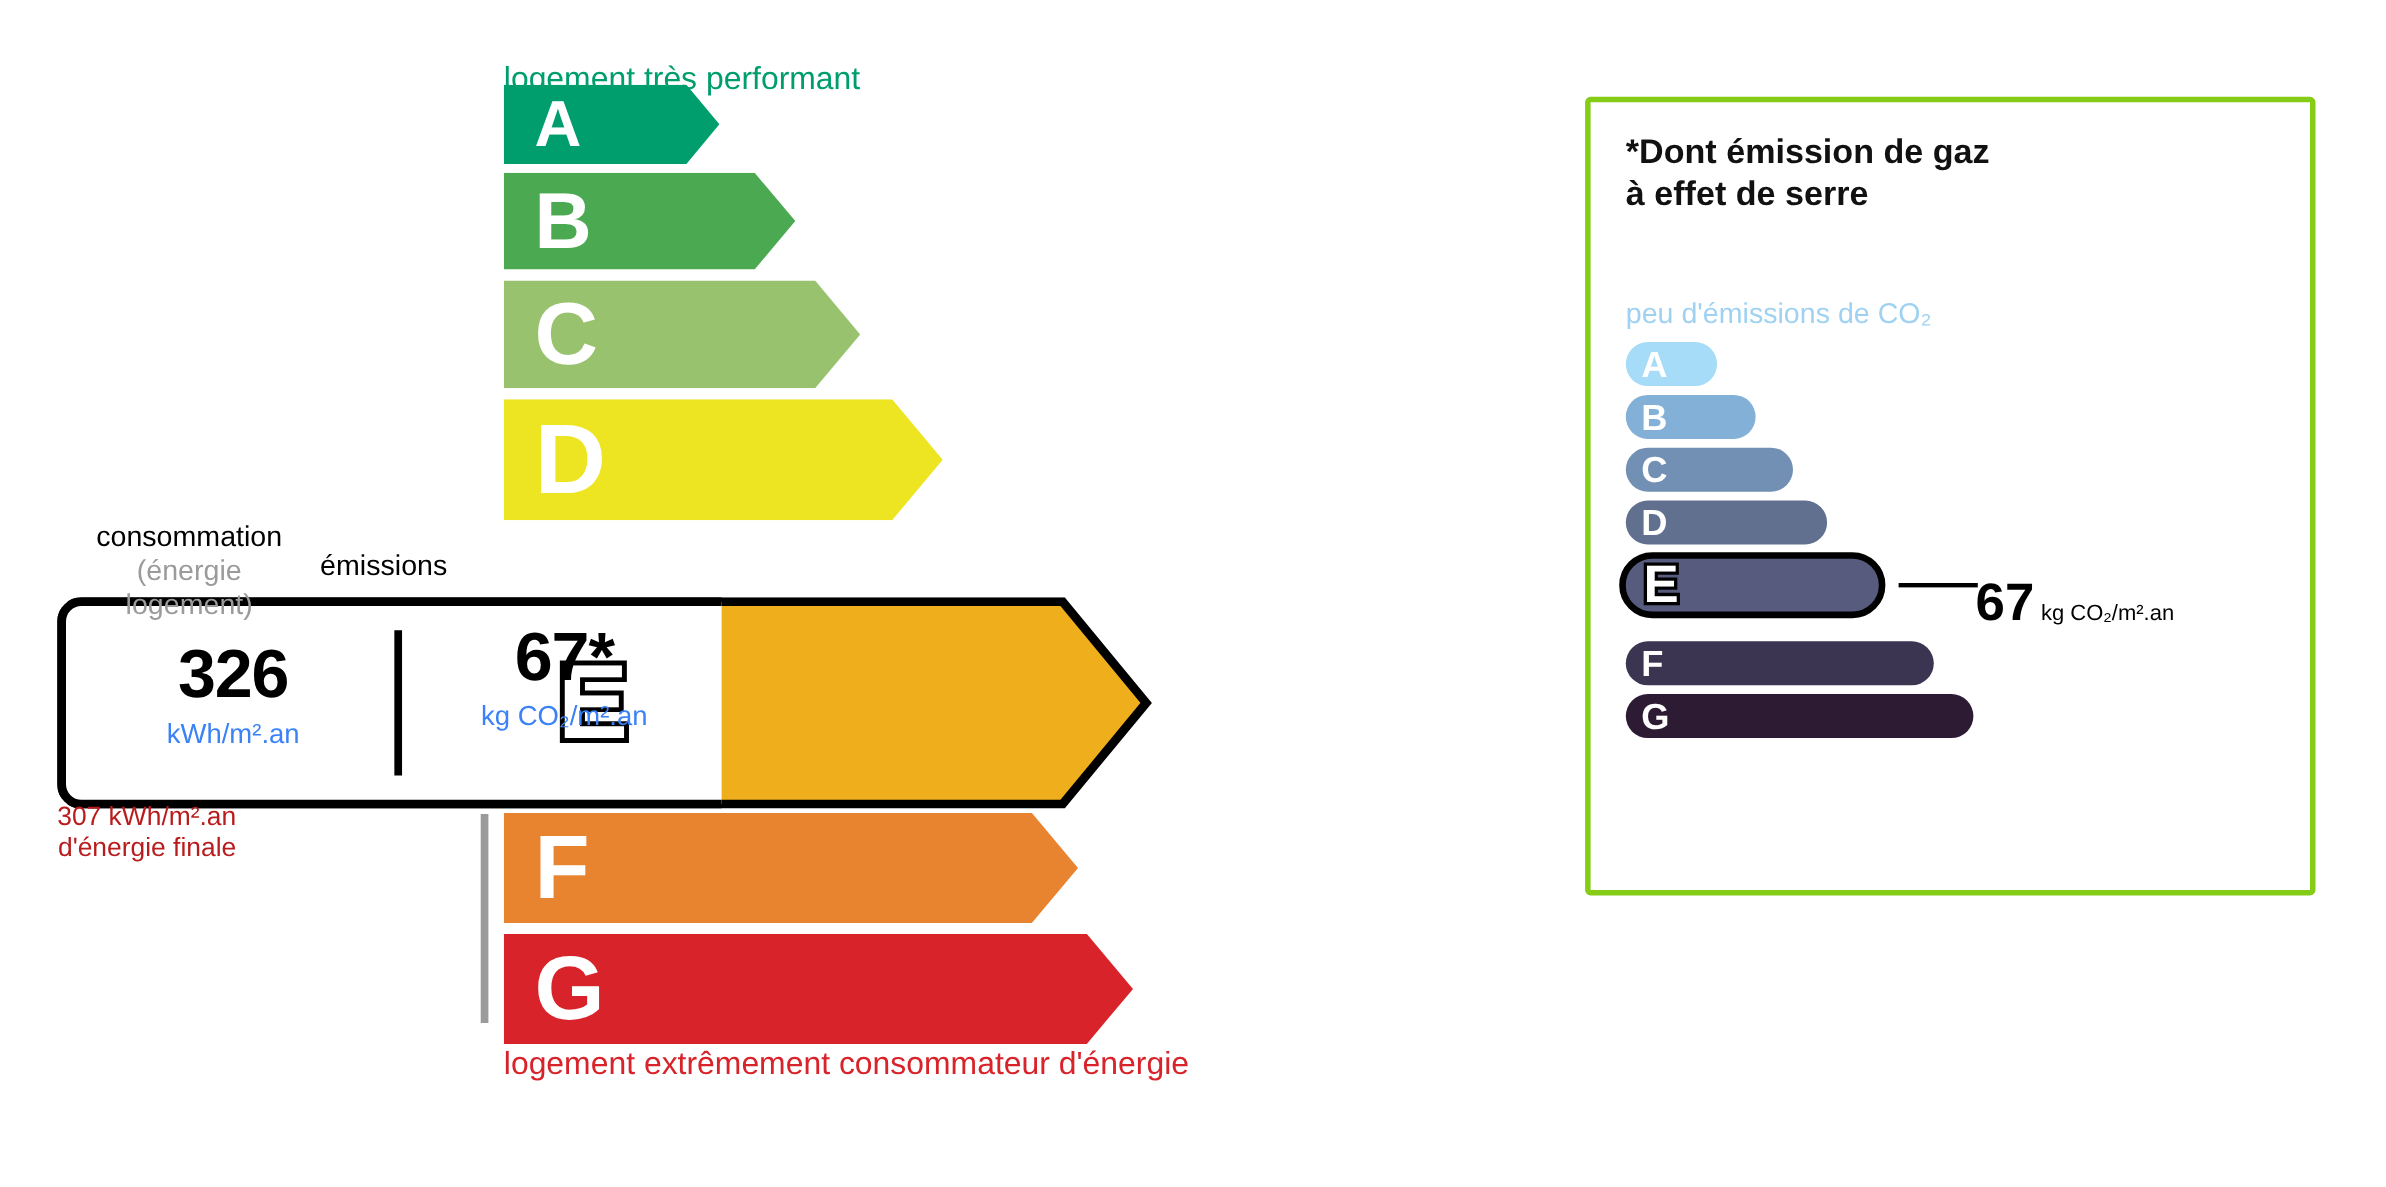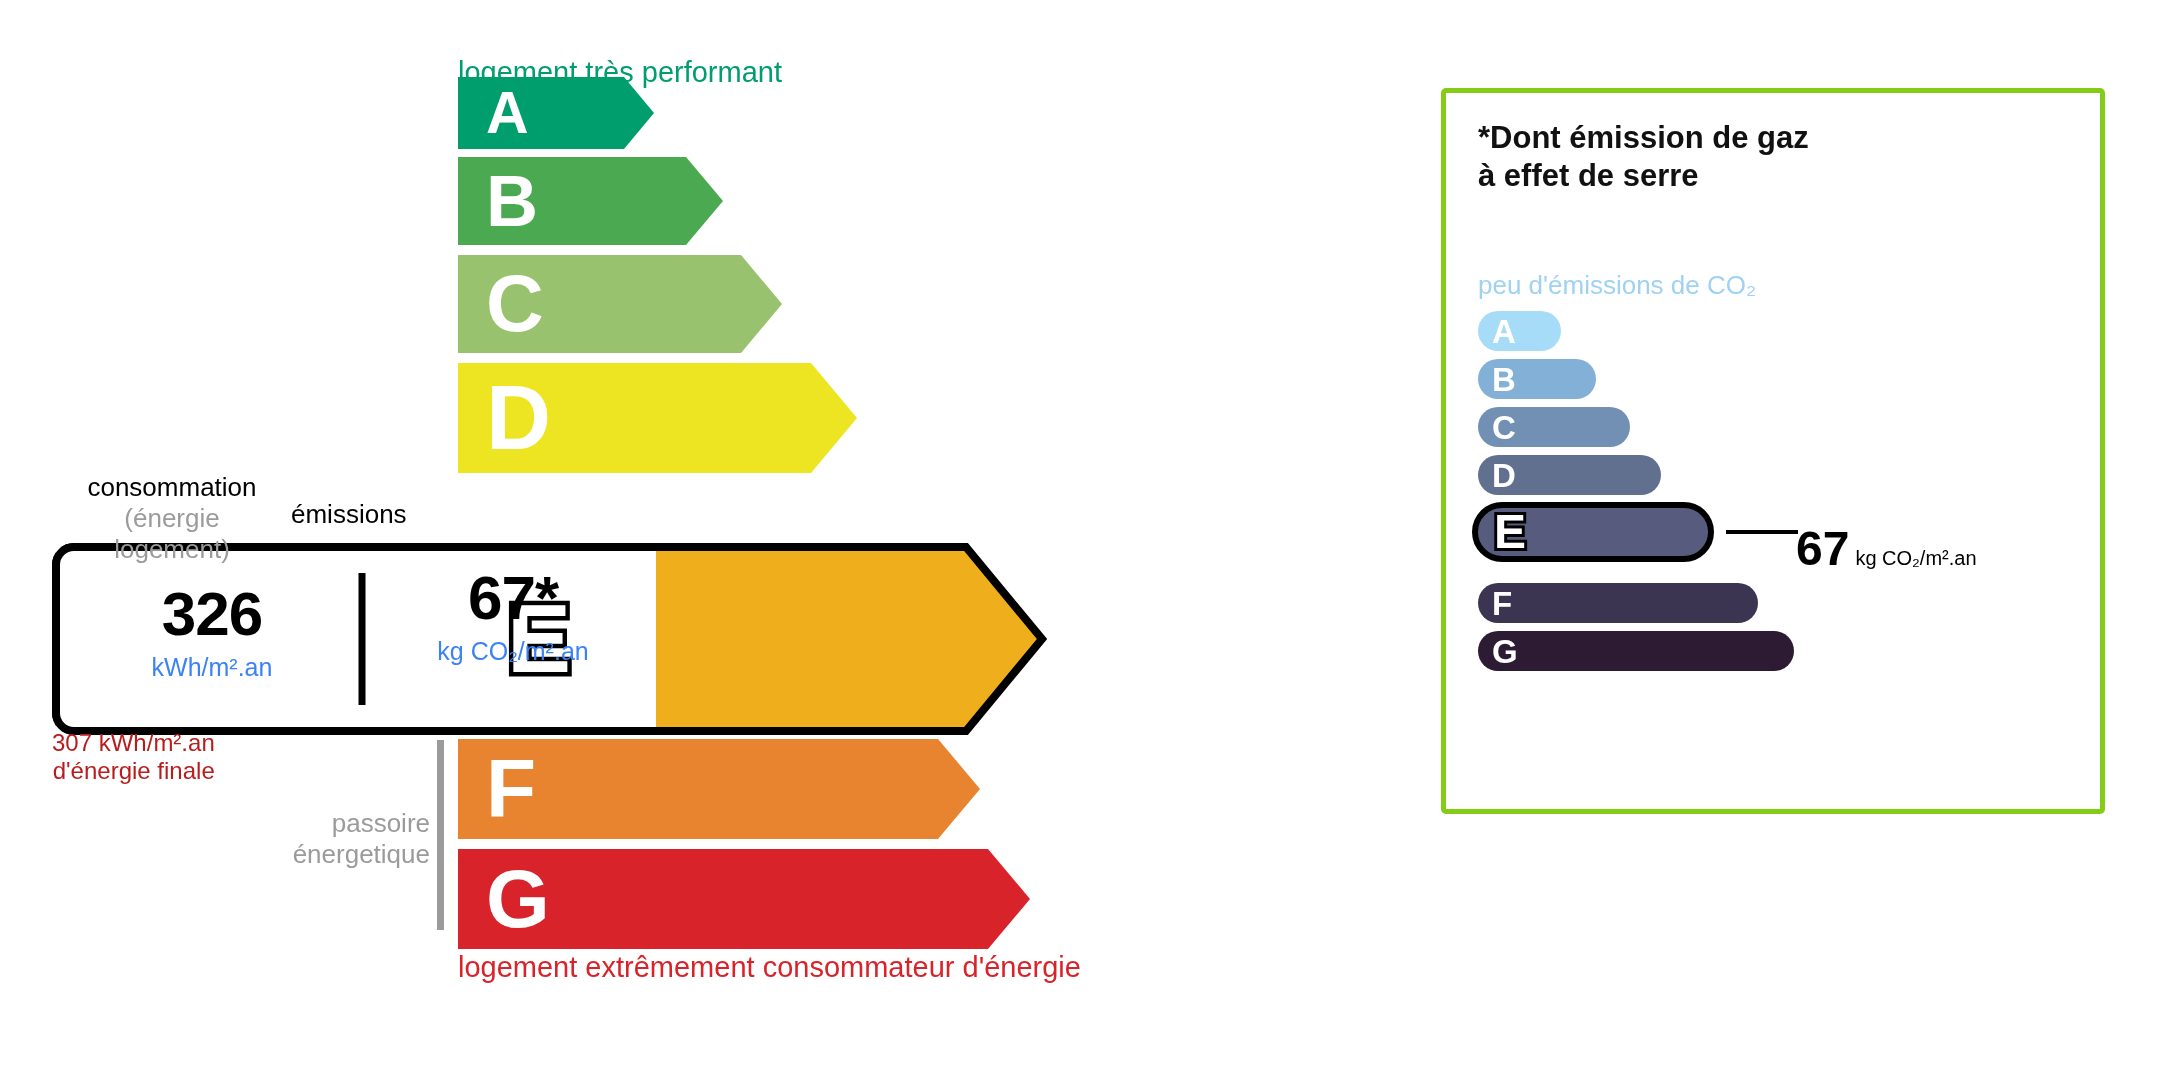--- a/index.html
+++ b/index.html
@@ -228,22 +228,20 @@
       <span>consommation</span>
       <span class="sub">(énergie logement)</span>
     </div>
 
     <div id="label-emissions">émissions</div>
 
     <div id="label-final" style="white-space:pre-line">307 kWh/m².an
 d'énergie finale</div>
 
     <div id="passoire-rule"></div>
-    <div id="label-passoire" style="white-space:pre-line">passoire
-énergetique</div>
 
     <div class="cap-bottom">logement extrêmement consommateur d'énergie</div>
   </div>
 
   <div id="co2-panel">
     <div id="co2-title">*Dont émission de gaz
 à effet de serre</div>
     <div id="co2-cap-top">peu d'émissions de CO₂</div>
 
     <div id="co2-bars-host">

